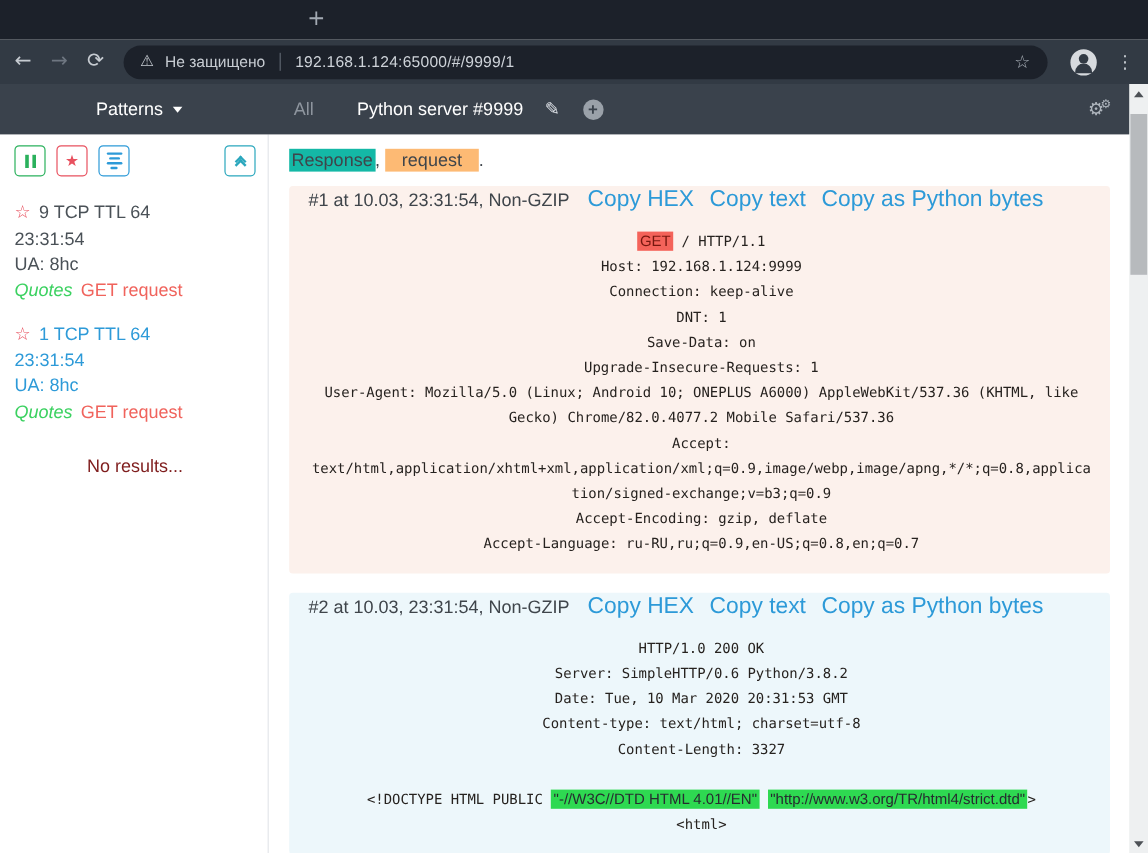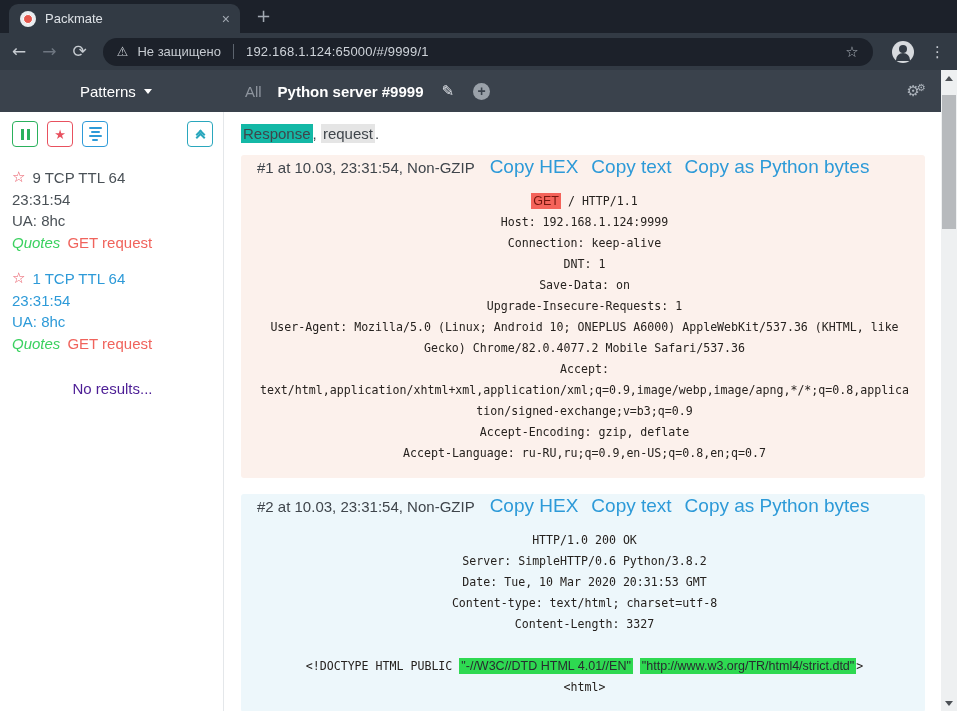--- a/index.html
+++ b/index.html
@@ -32,21 +32,21 @@
   .av-head { position:absolute; top:4px; left:7px; width:8px; height:8px; border-radius:50%; background:#323a44; }
   .av-body { position:absolute; bottom:2px; left:4px; width:14px; height:8px; border-radius:7px 7px 0 0; background:#323a44; }
   .dots { color:#c6cbd1; font-size:15px; font-family:"DejaVu Sans", sans-serif; cursor:pointer; }
 
   
   .appnav { height:42px; background:#3a424c; display:flex; align-items:center; color:#fff; font-size:15px; position:relative; }
   .patterns { margin-left:80px; display:flex; align-items:center; gap:8px; cursor:pointer; }
   .caret-down { width:0; height:0; border-left:4px solid transparent; border-right:4px solid transparent;
                 border-top:5px solid #fff; }
   .tab-all { margin-left:93px; color:#8e959e; cursor:pointer; }
-  .tab-current { margin-left:16px; color:#fff; cursor:pointer;font-weight:bold; }
+  .tab-current { margin-left:36px; color:#fff; cursor:pointer; }
   .pencil { margin-left:18px; color:#dfe3e8; font-size:15px; font-family:"DejaVu Sans", sans-serif; cursor:pointer; }
   .addbtn { margin-left:19px; width:17px; height:17px; border-radius:50%; background:#9aa1a9; color:#3a424c;
             display:flex; align-items:center; justify-content:center; font-size:14px; font-weight:bold; cursor:pointer; }
   .gears { position:absolute; right:31px; top:12px; color:#aeb5bd; font-family:"DejaVu Sans", sans-serif; cursor:pointer; }
   .gear-big { font-size:15px; }
   .gear-small { font-size:10px; margin-left:-3px; vertical-align:top; }
 
   
   .content { display:flex; width:941px; height:599px; }
   .sidebar { width:224px; flex:0 0 224px; border-right:1px solid #e4e7ea; padding:9px 10px 0 12px; }
@@ -63,26 +63,26 @@
   .chev { width:7px; height:7px; border-top:2px solid #2aa7bd; border-left:2px solid #2aa7bd;
           transform:rotate(45deg); }
   .chev.c1 { margin-top:4px; } .chev.c2 { margin-top:-4px; }
 
   .entry { font-size:15px; line-height:21.5px; color:#4a5157; margin-bottom:15px; cursor:pointer; }
   .entry .row1 { display:flex; align-items:center; gap:7px; }
   .entry .star { color:#e8515f; font-size:15px; font-family:"DejaVu Sans", sans-serif; }
   .entry.selected { color:#2d9ad8; }
   .tag-green { color:#3bd160; margin-right:7px;font-style:italic; }
   .tag-red { color:#f0635c; }
-  .noresults { text-align:center; color:#4c1d95; margin-top:26px; font-size:15px; }
+  .noresults { text-align:center; color:#7f1d1d; margin-top:26px; font-size:15px; }
 
   .main { flex:1; padding:12px 16px 0 17px; overflow:hidden; }
   .filter-line { font-size:15px; color:#3f454b; margin:1px 0 13px; }
   .hl-blue { background:#14b8a6; padding:1px 2px; }
-  .hl-pink { background:#e5e5e5; padding:1px 2px; }
+  .hl-pink { background:#fdba74; padding:1px 14px; }
 
   .packet { border-radius:3px; padding:1px 13px 14px 16px; margin-bottom:16px; }
   .packet.request { background:#fcf1ec; }
   .packet.response { background:#edf7fb; }
   .phead { display:flex; align-items:baseline; margin-bottom:13px; font-size:15px; color:#3f454b; }
   .phead .ptitle { margin-right:15px; white-space:nowrap; }
   .plink { color:#2d9ad8; margin-right:13px; font-size:19px; white-space:nowrap; cursor:pointer; }
   .pbody { font-family:"DejaVu Sans Mono","Liberation Mono",monospace; font-size:11.6px; line-height:21px;
            color:#26221f; white-space:pre-wrap; overflow-wrap:break-word;text-align:center; }
   .hl-red { background:#f4635a; color:#76170f; font-family:"Liberation Sans",sans-serif; font-size:12.5px; padding:1px 2px; }
@@ -93,27 +93,20 @@
   .sb-arrow { position:absolute; left:0; width:16px; height:14px; display:flex; align-items:center; justify-content:center; cursor:pointer; }
   .sb-up { top:1px; } .sb-down { bottom:1px; }
   .tri-up { width:0; height:0; border-left:4px solid transparent; border-right:4px solid transparent; border-bottom:5px solid #4d5156; }
   .tri-down { width:0; height:0; border-left:4px solid transparent; border-right:4px solid transparent; border-top:5px solid #4d5156; }
   .sb-thumb { position:absolute; top:25px; left:1px; width:14px; height:134px; background:#b7babd; cursor:grab; }
 </style>
 </head>
 <body>
 
 <div class="titlebar">
-  <div class="tab">
-    <span class="favicon">
-        <span class="fav-core"></span>
-      </span>
-    <span class="tab-title">Packmate</span>
-    <span class="tab-close">×</span>
-  </div>
   <span class="newtab">+</span>
 </div>
 
 <div class="toolbar">
   <span class="nav-ico">←</span>
   <span class="nav-ico fwd">→</span>
   <span class="nav-ico">⟳</span>
   <div class="addr">
     <span class="warn-ico">⚠</span>
     <span>Не защищено</span>

